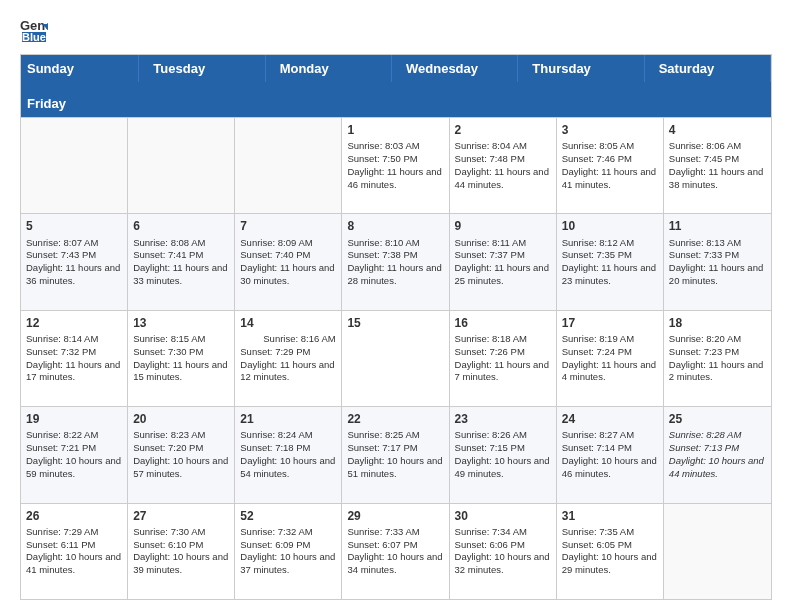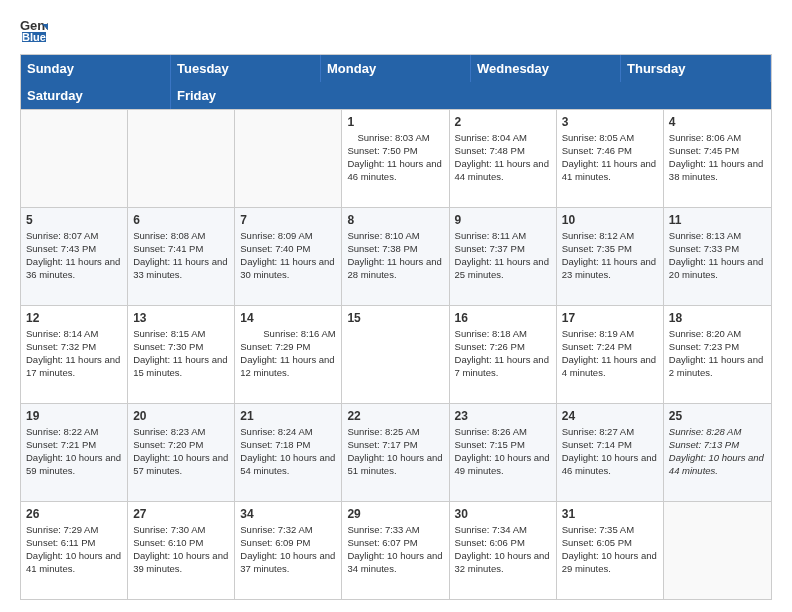--- a/index.html
+++ b/index.html
@@ -46,22 +46,23 @@
       color: #555;
     }
     .calendar {
       flex: 1;
       display: flex;
       flex-direction: column;
       border: 1px solid #ccc;
     }
     .cal-header {
       display: grid;
-      grid-template-columns: repeat(5, 1fr);
+      grid-template-columns: repeat(6, 1fr);
       background: #2563a8;
+      gap: 8px;
     }
     .cal-header-cell {
       color: #fff;
       font-size: 13px;
       font-weight: bold;
       padding: 6px 6px;
       text-align: left;
       border-right: 1px solid #3a75c4;
     }
     .cal-header-cell:last-child { border-right: none; }
@@ -131,21 +132,21 @@
         <div class="cal-header-cell">Wednesday</div>
         <div class="cal-header-cell">Thursday</div>
         <div class="cal-header-cell">Saturday</div>
         <div class="cal-header-cell">Friday</div>
       </div>
     <div class="cal-body">
     <div class="cal-row">
           <div class="cal-cell empty"></div>
           <div class="cal-cell empty"></div>
           <div class="cal-cell empty"></div>
-          <div class="cal-cell"><span class="day-num">1</span><span style="white-space: pre-line; margin-left: 10px;">Sunrise: 8:03 AM
+          <div class="cal-cell"><span class="day-num">1</span><span style="white-space: pre-line;">Sunrise: 8:03 AM
 Sunset: 7:50 PM
 Daylight: 11 hours and 46 minutes.</span></div>
           <div class="cal-cell"><span class="day-num">2</span><span style="white-space: pre-line;">Sunrise: 8:04 AM
 Sunset: 7:48 PM
 Daylight: 11 hours and 44 minutes.</span></div>
           <div class="cal-cell"><span class="day-num">3</span><span style="white-space: pre-line;">Sunrise: 8:05 AM
 Sunset: 7:46 PM
 Daylight: 11 hours and 41 minutes.</span></div>
           <div class="cal-cell"><span class="day-num">4</span><span style="white-space: pre-line;">Sunrise: 8:06 AM
 Sunset: 7:45 PM
@@ -218,21 +219,21 @@
 Sunset: 7:13 PM
 Daylight: 10 hours and 44 minutes.</span></div>
         </div>
         <div class="cal-row">
           <div class="cal-cell"><span class="day-num">26</span><span style="white-space: pre-line;">Sunrise: 7:29 AM
 Sunset: 6:11 PM
 Daylight: 10 hours and 41 minutes.</span></div>
           <div class="cal-cell"><span class="day-num">27</span><span style="white-space: pre-line;">Sunrise: 7:30 AM
 Sunset: 6:10 PM
 Daylight: 10 hours and 39 minutes.</span></div>
-          <div class="cal-cell"><span class="day-num">34</span><span style="white-space: pre-line;">Sunrise: 7:32 AM
+          <div class="cal-cell"><span class="day-num">52</span><span style="white-space: pre-line;">Sunrise: 7:32 AM
 Sunset: 6:09 PM
 Daylight: 10 hours and 37 minutes.</span></div>
           <div class="cal-cell"><span class="day-num">29</span><span style="white-space: pre-line;">Sunrise: 7:33 AM
 Sunset: 6:07 PM
 Daylight: 10 hours and 34 minutes.</span></div>
           <div class="cal-cell"><span class="day-num">30</span><span style="white-space: pre-line;">Sunrise: 7:34 AM
 Sunset: 6:06 PM
 Daylight: 10 hours and 32 minutes.</span></div>
           <div class="cal-cell"><span class="day-num">31</span><span style="white-space: pre-line;">Sunrise: 7:35 AM
 Sunset: 6:05 PM

